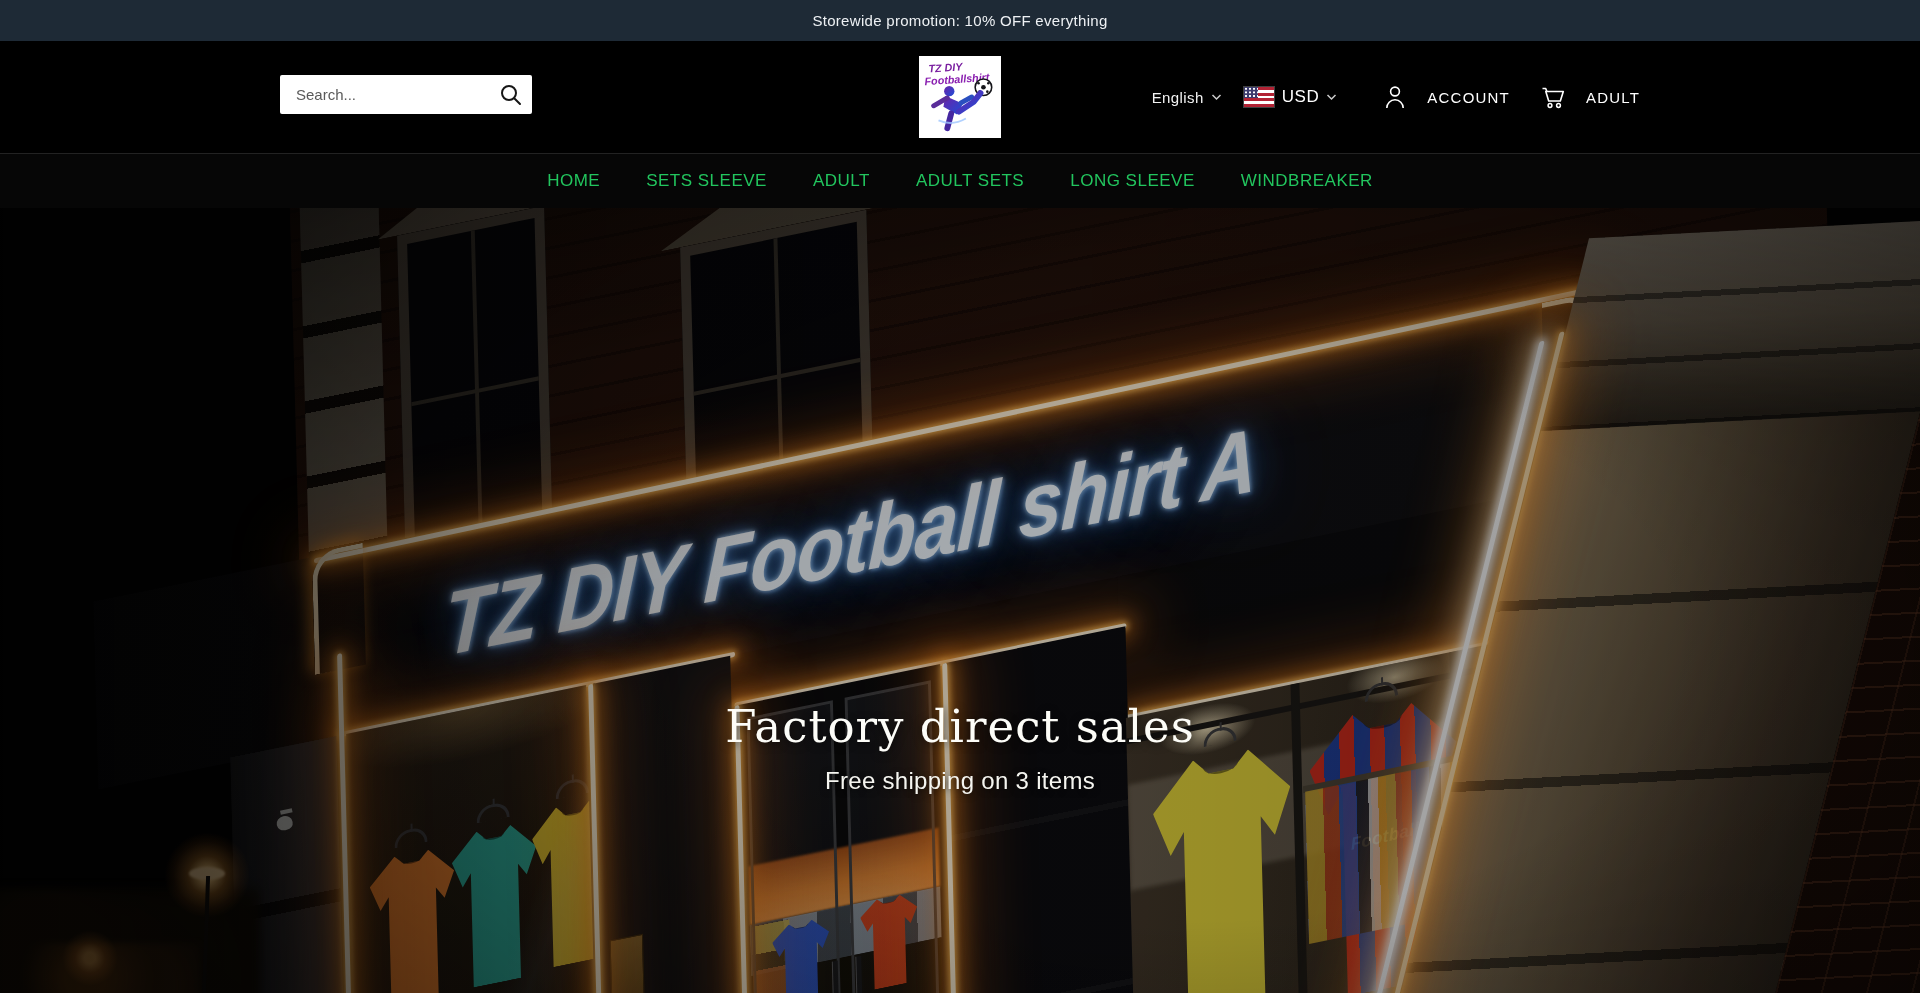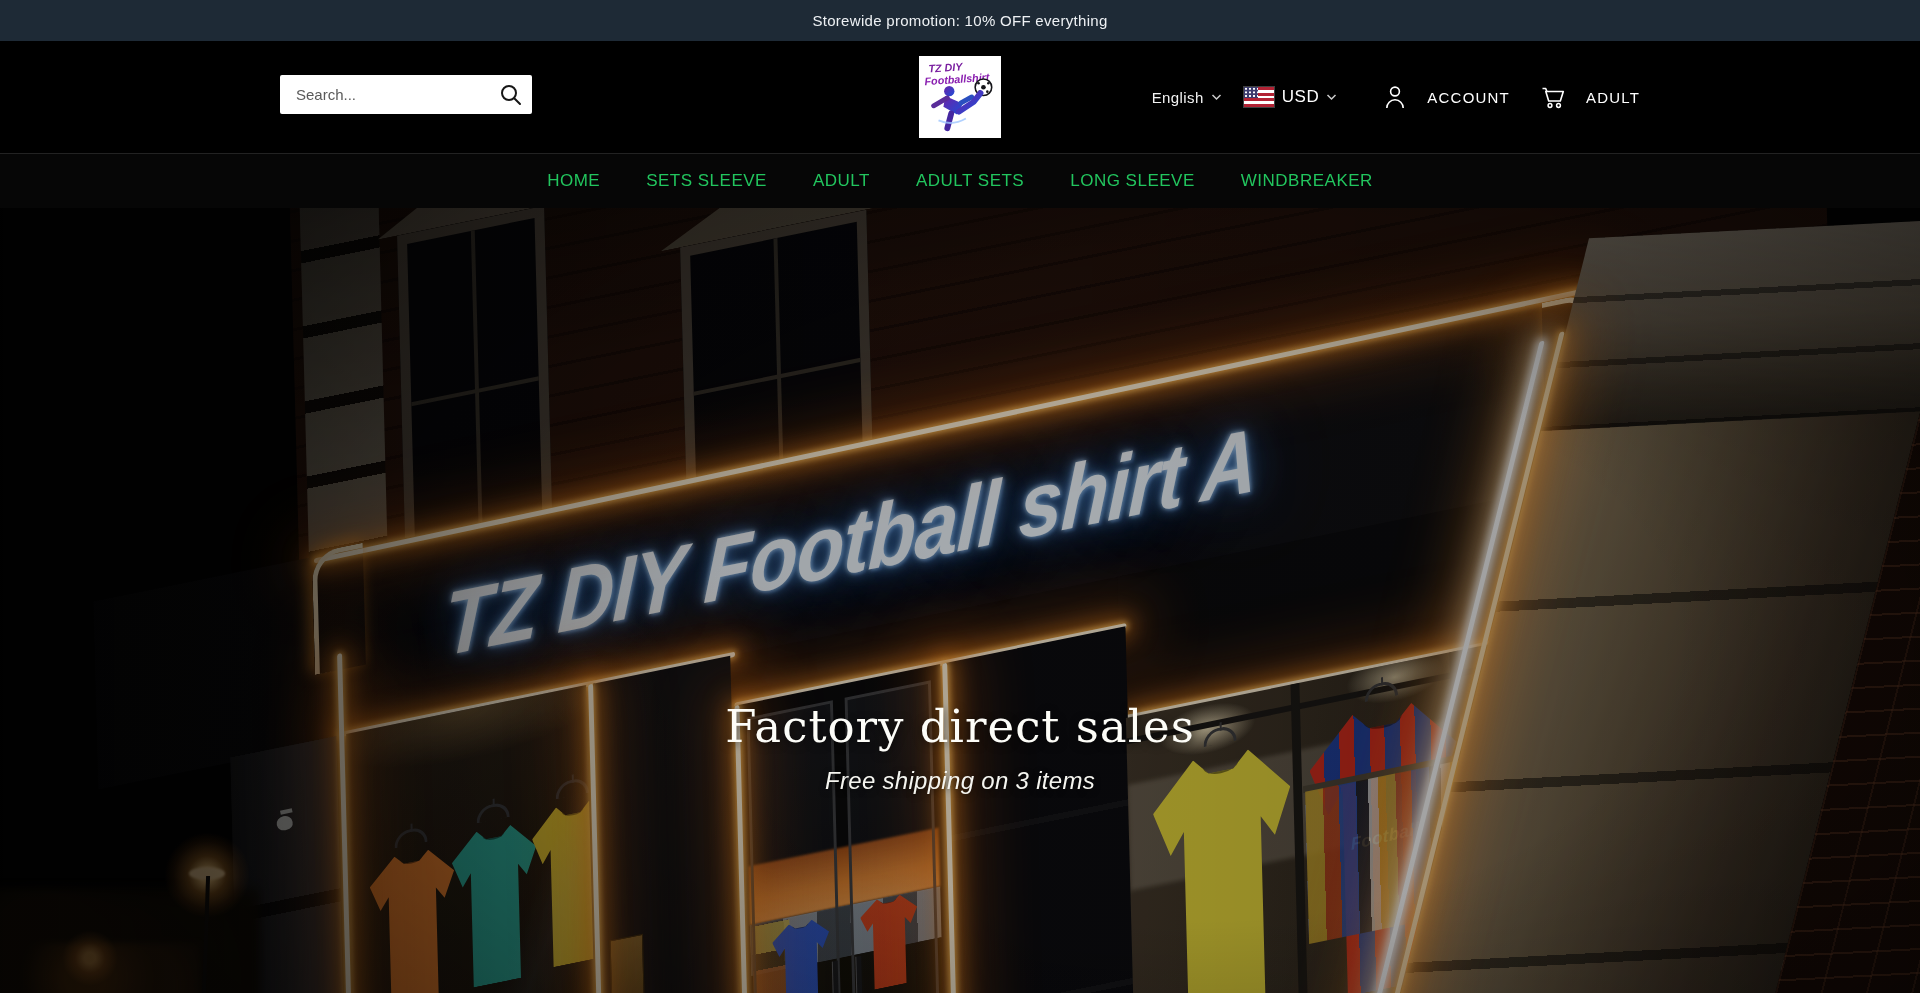--- a/index.html
+++ b/index.html
@@ -228,21 +228,21 @@
   
   .hero-shade { position:absolute; inset:0; z-index:5;
     background:
       radial-gradient(1200px 700px at 62% 55%, rgba(0,0,0,0) 40%, rgba(0,0,0,.45) 95%),
       linear-gradient(90deg, rgba(0,0,0,.5) 0%, rgba(0,0,0,.22) 26%, rgba(0,0,0,.16) 55%, rgba(0,0,0,.3) 100%),
       rgba(0,0,0,.18); }
   .hero-copy { position:absolute; left:0; right:0; top:492px; text-align:center; z-index:6; }
   .hero-copy h1 { font-family:"DejaVu Serif", serif; font-weight:500; font-size:45px; color:#fdfdf8;
     letter-spacing:1px; text-shadow:0 2px 8px rgba(0,0,0,.55); }
   .hero-copy p { margin-top:14px; font-size:24px; color:#f5f5f0; letter-spacing:.3px;
-    text-shadow:0 2px 6px rgba(0,0,0,.55);font-style:italic; }
+    text-shadow:0 2px 6px rgba(0,0,0,.55); }
 
   svg { display:block; }
 </style>
 </head>
 <body>
 
 <div class="announce">
   <span>Storewide promotion: 10% OFF everything</span>
 </div>
 

